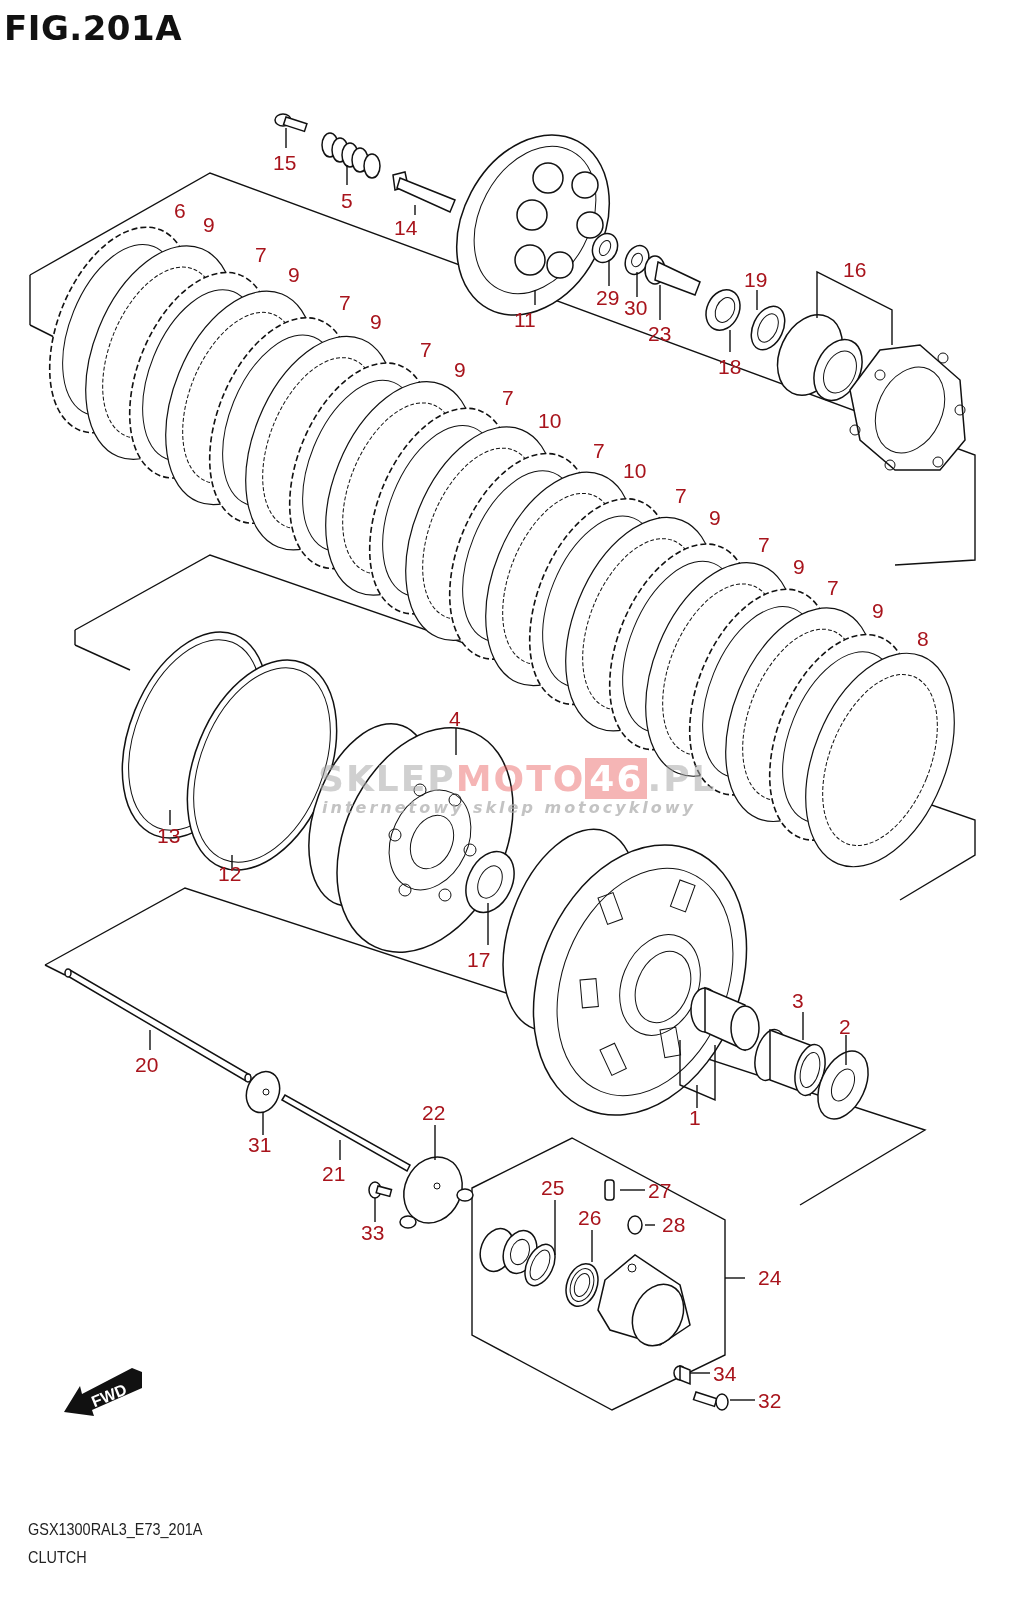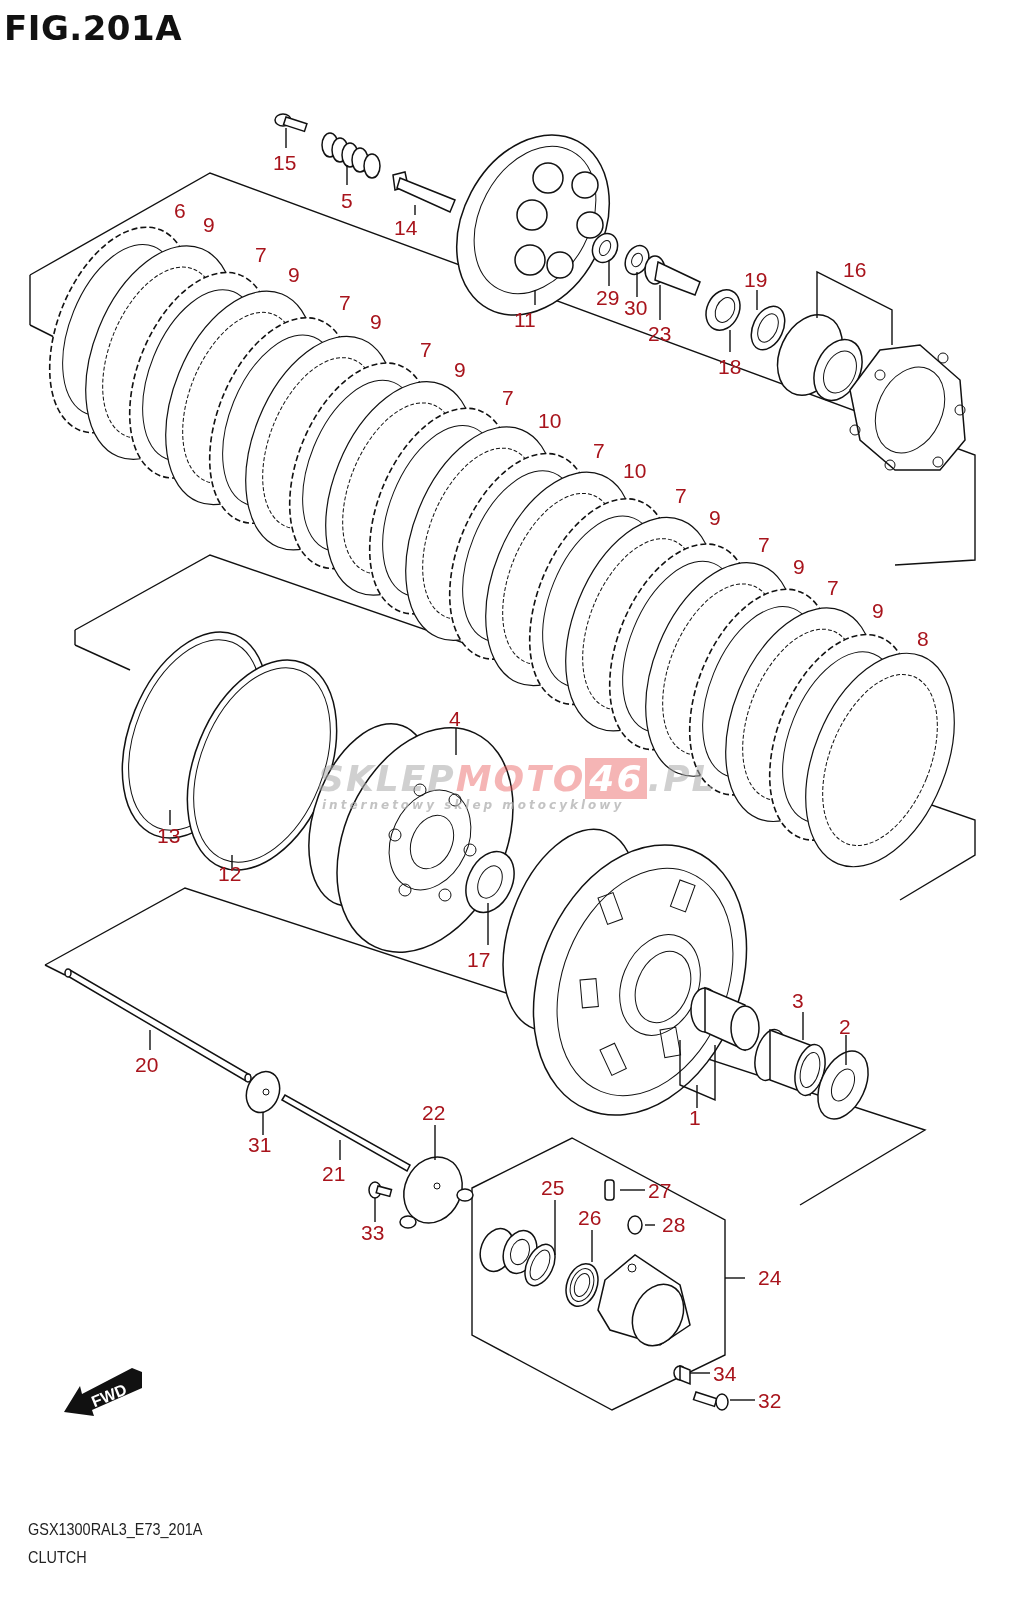--- a/index.html
+++ b/index.html
@@ -6,26 +6,26 @@
   body { width: 1028px; height: 1600px; position: relative; overflow: hidden;
          font-family: "DejaVu Sans", sans-serif; }
   #fig-title { position: absolute; left: 4px; top: 8px; font-size: 34px; font-weight: bold;
                color: #111; letter-spacing: 0.5px; font-family: "DejaVu Sans", sans-serif; text-align: right; }
   #diagram { position: absolute; left: 0; top: 0; }
   .callout { font-family: "Liberation Sans", sans-serif; font-size: 21px; fill: #a8141c; }
   .ln { stroke: #111; stroke-width: 1.4; fill: none; }
   .part { stroke: #111; stroke-width: 1.5; fill: #fff; }
   .thin { stroke: #111; stroke-width: 1; fill: none; }
   #watermark-main { position: absolute; left: 318px; top: 758px; font-family: "DejaVu Sans", sans-serif;
-                    font-weight: bold; font-style: italic; font-size: 36px; letter-spacing: 2px; }
+                    font-weight: bold; font-size: 36px; letter-spacing: 2px; }
   #watermark-main .wm-a { color: rgba(170,170,170,0.55); }
   #watermark-main .wm-b { color: rgba(232,90,90,0.45); }
   #watermark-main .wm-c { color: #fff; background: rgba(232,90,90,0.45); padding: 0 4px; }
   #watermark-sub { position: absolute; left: 322px; top: 798px; font-family: "DejaVu Sans", sans-serif;
-                   font-style: italic; font-weight: bold; font-size: 12px; letter-spacing: 3px;
+                   font-style: italic; font-weight: bold; font-size: 16px; letter-spacing: 3px;
                    color: rgba(170,170,170,0.7); }
   #footer-code { position: absolute; left: 28px; top: 1520px; font-family: "Liberation Sans Narrow", "Liberation Sans", sans-serif;
                  font-size: 17px; color: #222; transform: scaleX(0.85); transform-origin: left; }
   #footer-name { position: absolute; left: 28px; top: 1548px; font-family: "Liberation Sans", sans-serif;
                  font-size: 17px; color: #222; transform: scaleX(0.85); transform-origin: left; }
   #fwd-badge { position: absolute; left: 62px; top: 1358px; }
 </style>
 </head>
 <body>
 

